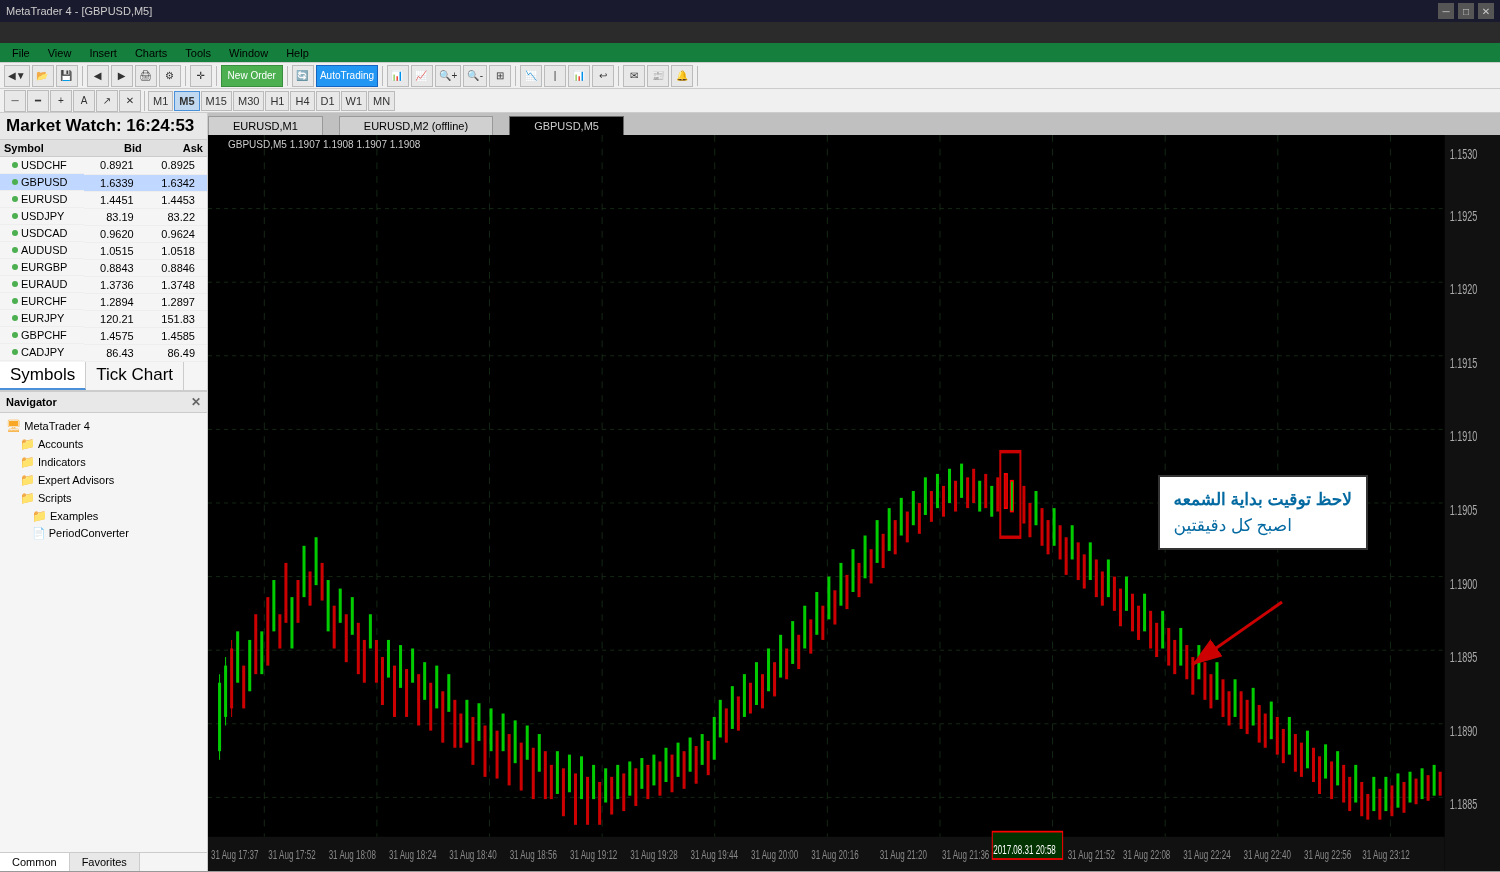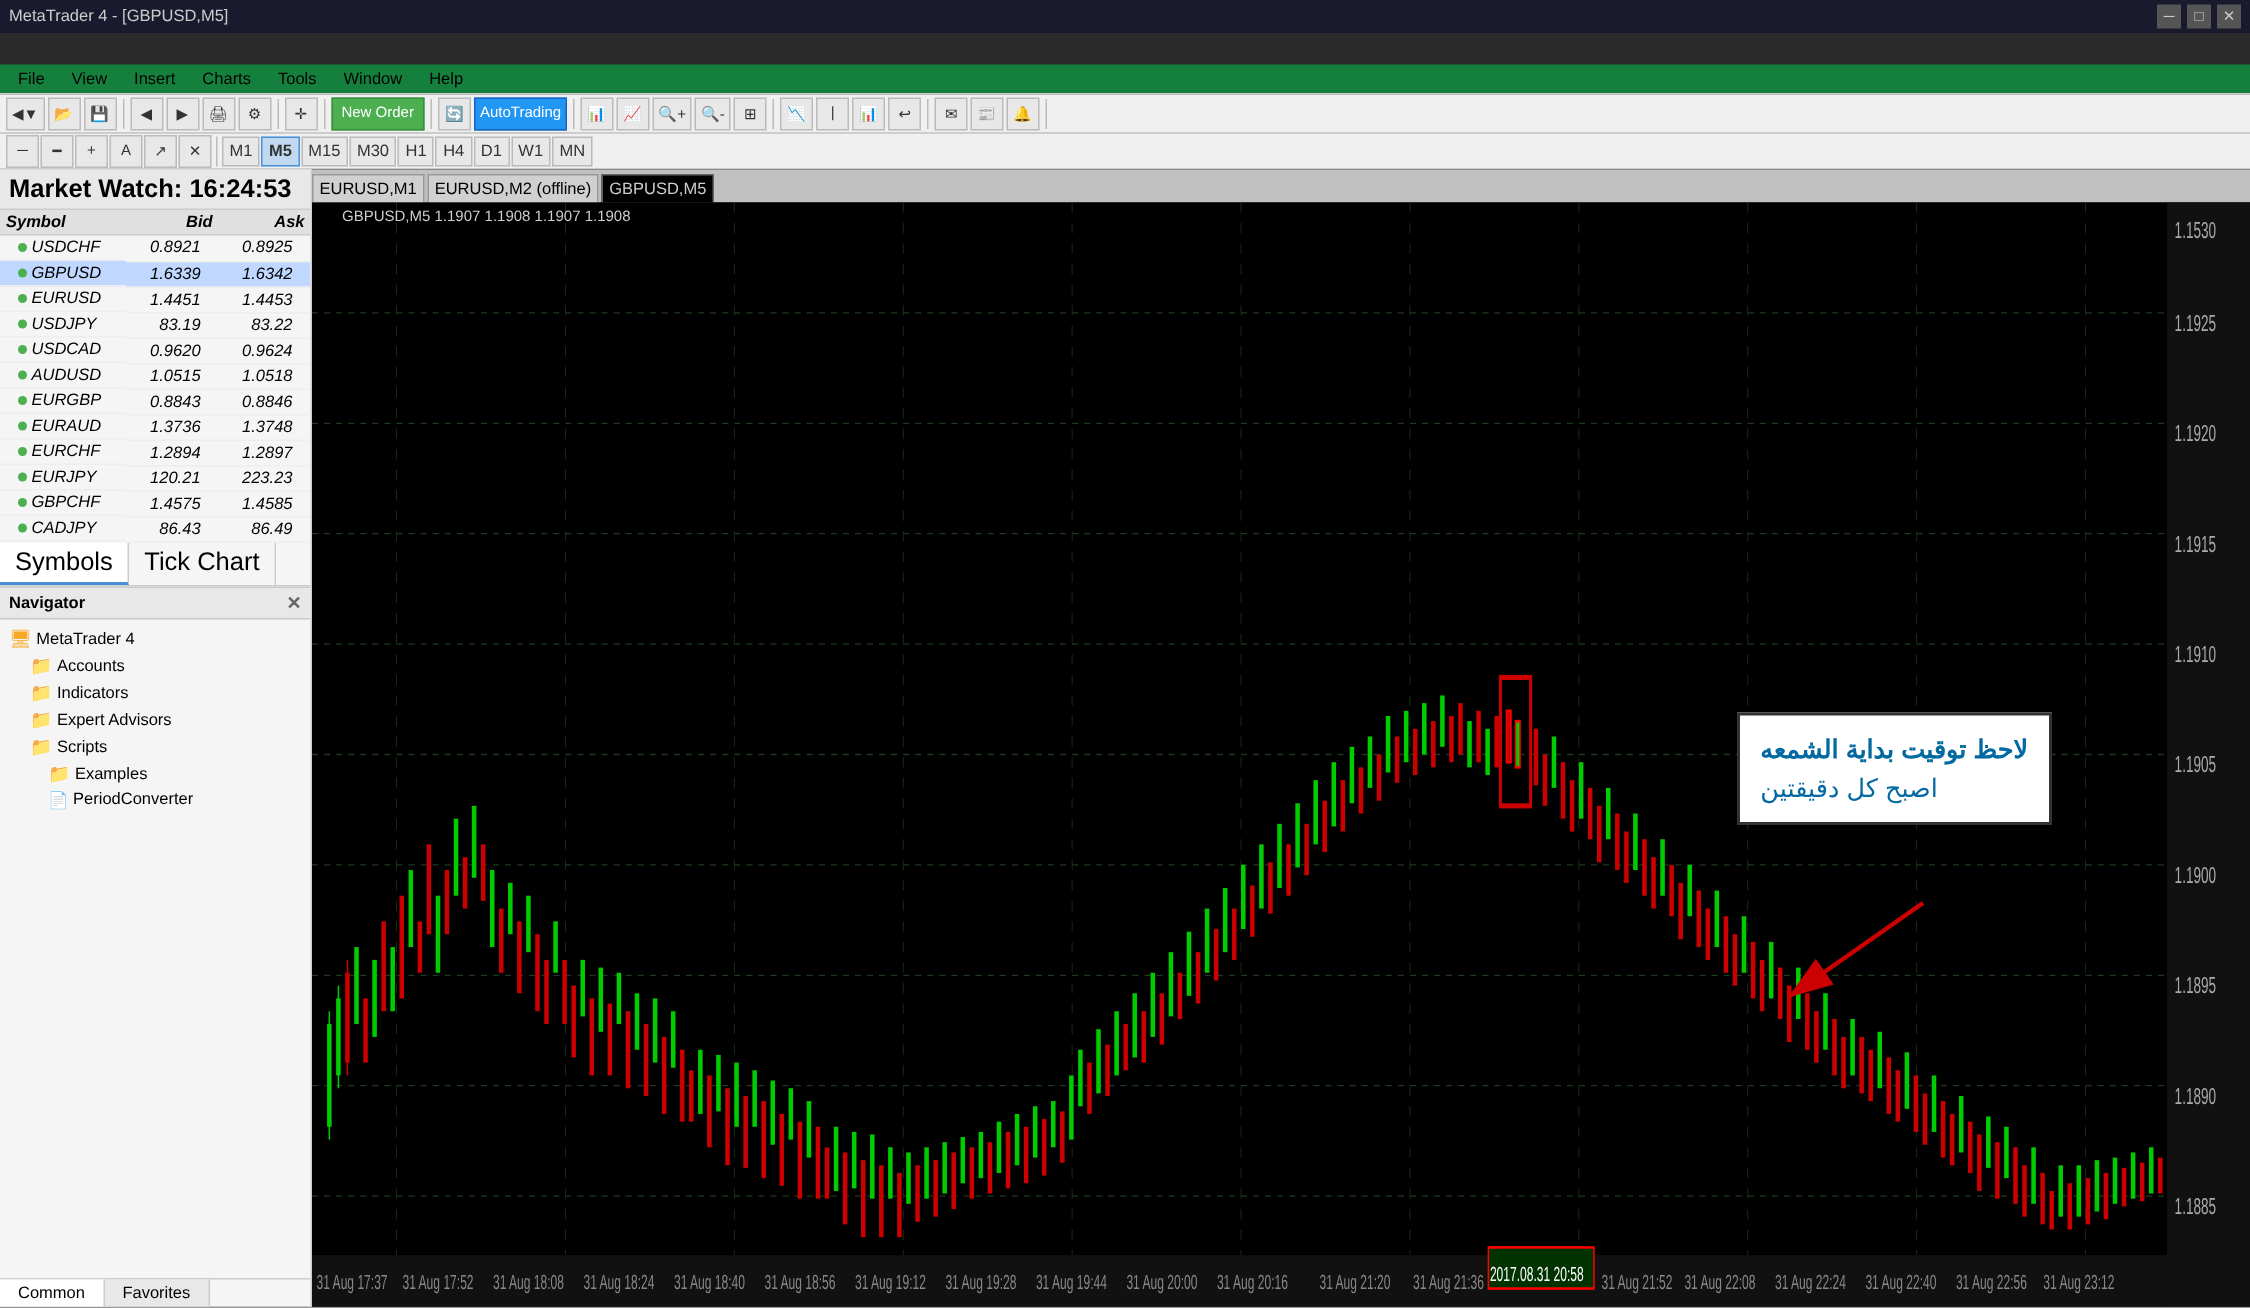--- a/index.html
+++ b/index.html
@@ -52,21 +52,21 @@
     
     .left-panel {
       width: 208px; background: #f5f5f5; border-right: 1px solid #ccc;
       display: flex; flex-direction: column; flex-shrink: 0;
     }
     .market-watch-header {
       background: #e8e8e8; border-bottom: 1px solid #ccc;
       padding: 3px 6px; font-size: 17px; font-weight: bold; color: #000;
       display: flex; justify-content: space-between;
     }
-    .market-watch-table { flex: 0 0 auto; overflow-y: auto; font-style: italic; }
+    .market-watch-table { flex: 0 0 auto; overflow-y: auto; }
     .mw-table { width: 100%; border-collapse: collapse; font-size: 11px; }
     .mw-table th { background: #e0e0e0; padding: 2px 4px; text-align: right; border-bottom: 1px solid #ccc; color: #000; }
     .mw-table th:first-child { text-align: left; }
     .mw-table tr { cursor: pointer; }
     .mw-table tr.selected { background: #c0d8ff; }
     .mw-table td { padding: 2px 12px; text-align: right; color: #000; border-bottom: 1px solid #eee; }
     .mw-table td:first-child { text-align: left; display: flex; align-items: center; gap: 3px; }
     .dot { width: 6px; height: 6px; border-radius: 50%; background: #888; flex-shrink: 0; }
     .dot.green { background: #4caf50; }
     .mw-tabs { display: flex; border-bottom: 1px solid #ccc; }
@@ -89,21 +89,21 @@
     .nav-item.indent2 { padding-left: 28px; }
     .folder-icon { font-size: 12px; color: #f9a825; }
     .file-icon { font-size: 11px; color: #666; }
     .nav-tabs { display: flex; border-top: 1px solid #ccc; }
     .nav-tab { padding: 3px 12px; font-size: 11px; cursor: pointer; color: #000; border-right: 1px solid #ccc; background: #e8e8e8; }
     .nav-tab.active { background: #fff; }
 
     
     .chart-area { flex: 1; display: flex; flex-direction: column; background: #000; }
     .chart-tabs { height: 22px; background: #c0c0c0; display: flex; align-items: flex-end; }
-    .chart-tab { padding: 3px 4px; font-size: 11px; cursor: pointer; background: #d0d0d0; border: 1px solid #999; border-bottom: none; margin-right: 2px; color: #000; }
+    .chart-tab { padding: 3px 24px; font-size: 11px; cursor: pointer; background: #d0d0d0; border: 1px solid #999; border-bottom: none; margin-right: 16px; color: #000; }
     .chart-tab.active { background: #000; color: #ccc; border-color: #666; }
     .chart-canvas-wrap { flex: 1; position: relative; background: #000; overflow: hidden; }
 
     
     .chart-svg { width: 100%; height: 100%; }
 
     
     .annotation-box {
       position: absolute; right: 132px; top: 340px;
       background: #fff; border: 2px solid #333; padding: 10px 14px;
@@ -257,21 +257,21 @@
     <td>1.3748</td>
   </tr>
             <tr>
     <td><span class="dot green"></span>EURCHF</td>
     <td>1.2894</td>
     <td>1.2897</td>
   </tr>
             <tr>
     <td><span class="dot green"></span>EURJPY</td>
     <td>120.21</td>
-    <td>223.23</td>
+    <td>151.83</td>
   </tr>
             <tr>
     <td><span class="dot green"></span>GBPCHF</td>
     <td>1.4575</td>
     <td>1.4585</td>
   </tr>
             <tr>
     <td><span class="dot green"></span>CADJPY</td>
     <td>86.43</td>
     <td>86.49</td>

